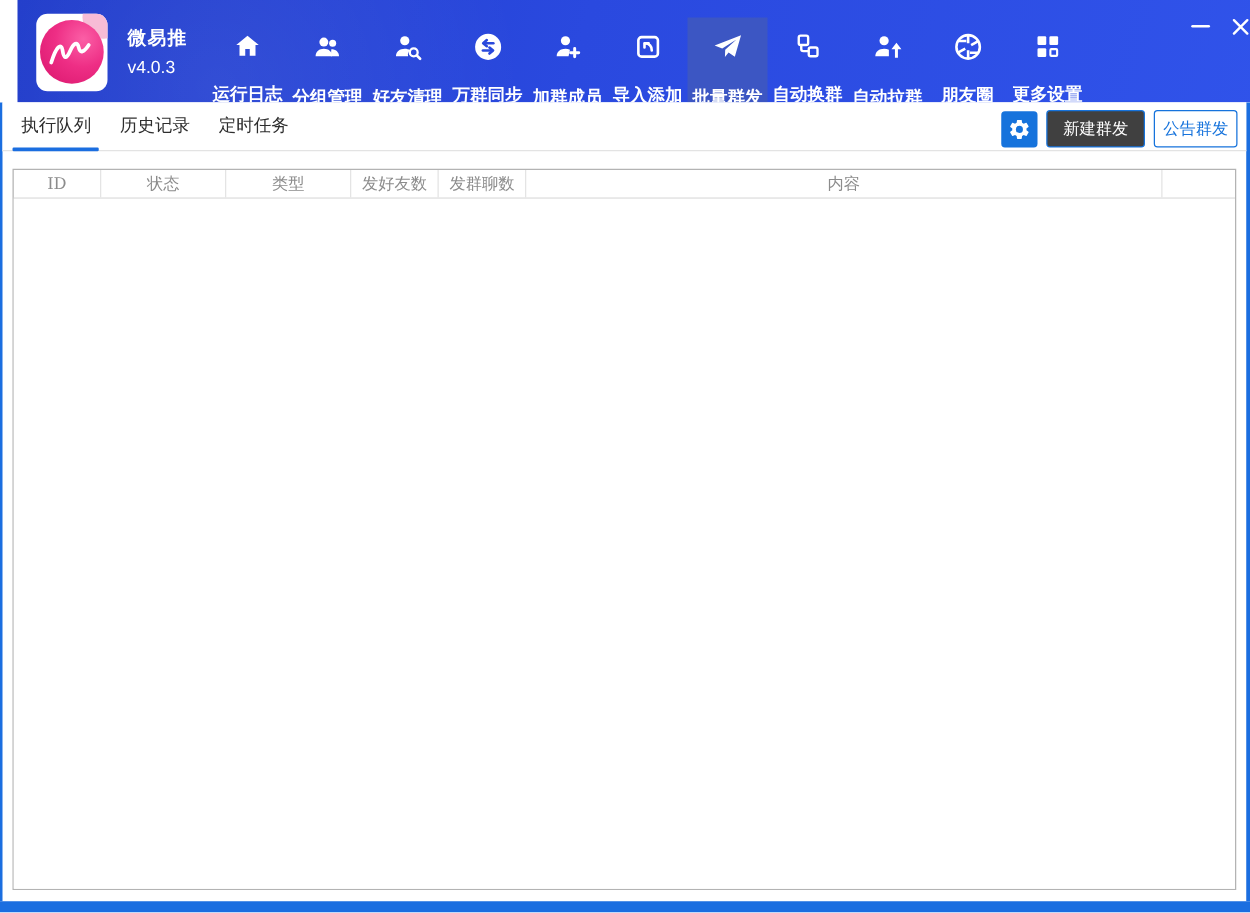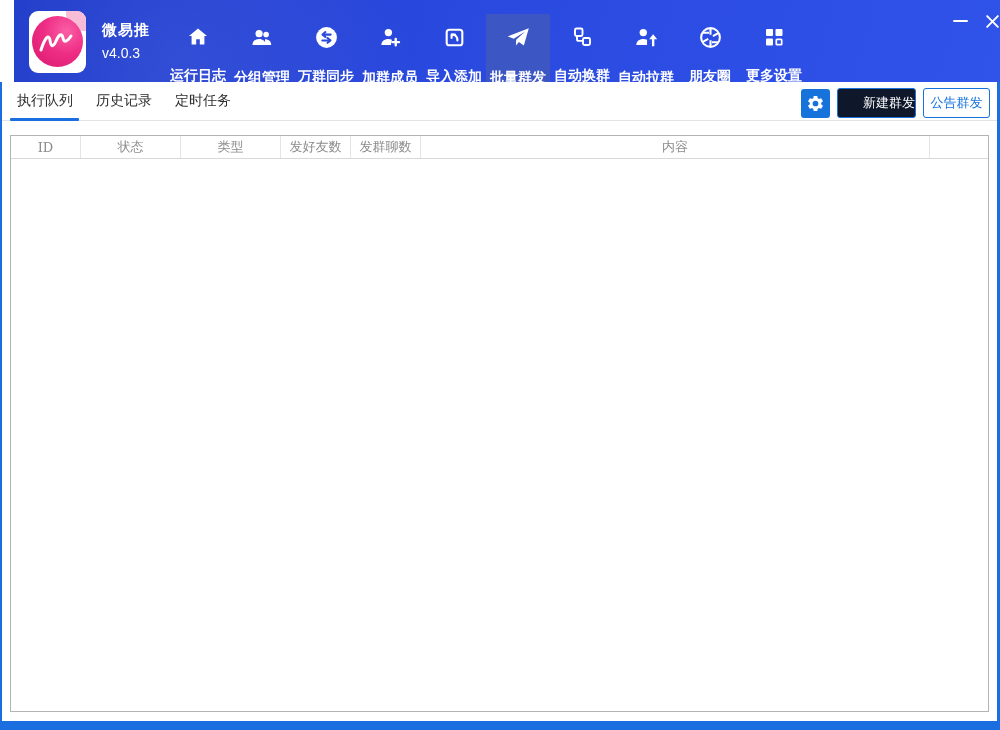--- a/index.html
+++ b/index.html
@@ -66,21 +66,21 @@
     content:""; position:absolute; left:-3px; right:-2px; bottom:0; height:3px;
     background:#1b6ee0; border-radius:1px;
   }
 
   .toolbar { position:absolute; right:7px; top:6px; display:flex; gap:7px; align-items:center; }
   .icon-btn {
     width:29px; height:29px; background:#1673dc; border:none; border-radius:3px;
     display:flex; align-items:center; justify-content:center; cursor:pointer;
   }
   .btn { height:30px; font-size:13px; border-radius:3px; cursor:pointer; font-family:inherit; }
-  .btn-primary { width:79px; background:#0f172a; color:#fff; border:1px solid #1673dc;text-align:right; }
+  .btn-primary { width:79px; background:#404040; color:#fff; border:1px solid #1673dc; }
   .btn-ghost   { width:67px; background:#fff; color:#1673dc; border:1px solid #1673dc; }
 
   
   .task-table {
     position:absolute; left:8px; right:8px; top:53px; bottom:9px;
     border:1px solid #b3b3b3; background:#fff; display:flex; flex-direction:column;
   }
   .thead { display:flex; height:23px; border-bottom:1px solid #d8d8d8; }
   .th {
     display:flex; align-items:center; justify-content:center;
@@ -127,20 +127,31 @@
           <svg width="26" height="26" viewBox="0 0 24 24" fill="#fff">
             <circle cx="15.8" cy="8.8" r="2.6"></circle>
             <path d="M14.8 13.2c3.2 0 5.7 1.9 5.7 5.3h-6z"></path>
             <circle cx="9.3" cy="8" r="3.3"></circle>
             <path d="M3.2 18.5c0-3.6 2.8-5.6 6.1-5.6s6.1 2 6.1 5.6z"></path>
           </svg>
         </span>
         <span class="nav-label">分组管理</span>
       </div>
 
+      <div class="nav-item">
+        <span class="nav-icon">
+          <svg width="26" height="26" viewBox="0 0 24 24">
+            <circle cx="10" cy="7" r="3.4" fill="#fff"></circle>
+            <path d="M3.5 18.5c0-3.6 2.9-5.6 6.5-5.6 1.5 0 2.9.4 4 1.1a4.6 4.6 0 0 0-1.6 4.5z" fill="#fff"></path>
+            <circle cx="16.6" cy="15.6" r="2.9" fill="none" stroke="#fff" stroke-width="1.7"></circle>
+            <line x1="18.8" y1="17.8" x2="21.3" y2="20.3" stroke="#fff" stroke-width="2" stroke-linecap="round"></line>
+          </svg>
+        </span>
+        <span class="nav-label">好友清理</span>
+      </div>
 
       <div class="nav-item">
         <span class="nav-icon">
           <svg width="25" height="25" viewBox="0 0 24 24">
             <circle cx="12" cy="12" r="10" fill="#fff"></circle>
             <path d="M16 9.2H10" stroke="#2a49dc" stroke-width="2" fill="none" stroke-linecap="round"></path>
             <path d="M11 6.8L8.2 9.2l2.8 2.3" stroke="#2a49dc" stroke-width="2" fill="none" stroke-linecap="round" stroke-linejoin="round"></path>
             <path d="M8 14.8h6" stroke="#2a49dc" stroke-width="2" fill="none" stroke-linecap="round"></path>
             <path d="M13 12.5l2.8 2.3-2.8 2.3" stroke="#2a49dc" stroke-width="2" fill="none" stroke-linecap="round" stroke-linejoin="round"></path>
           </svg>

